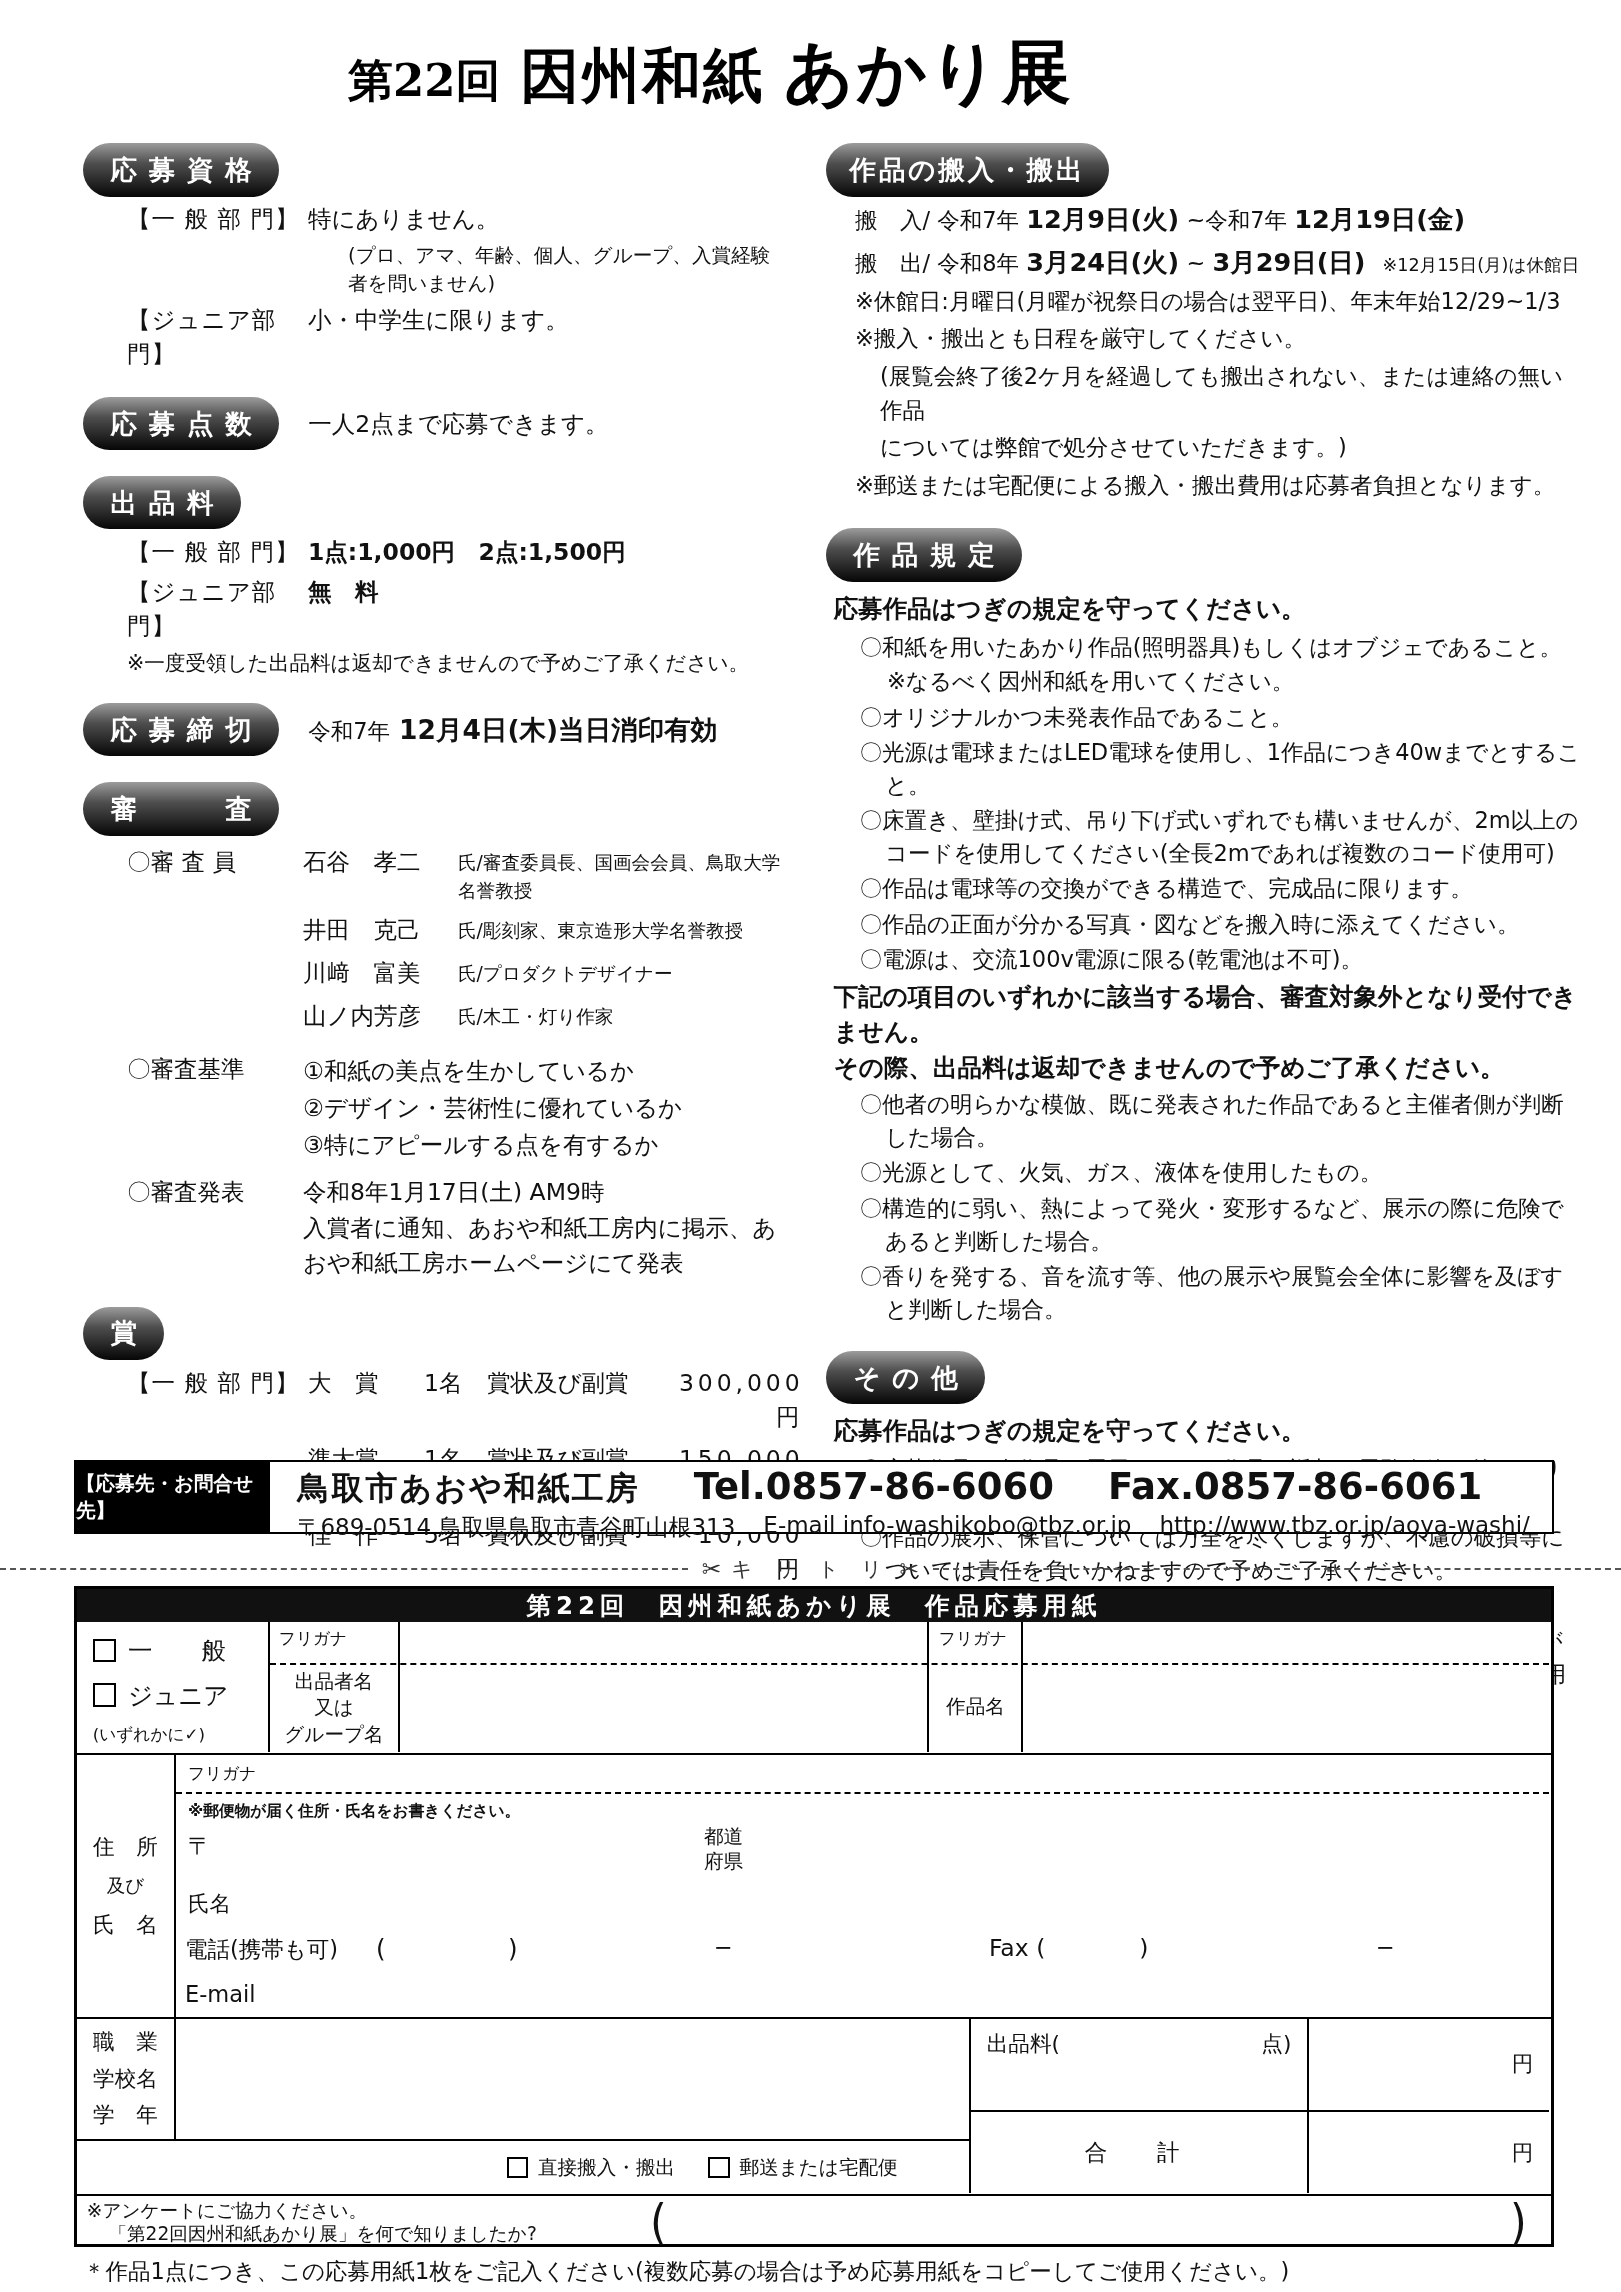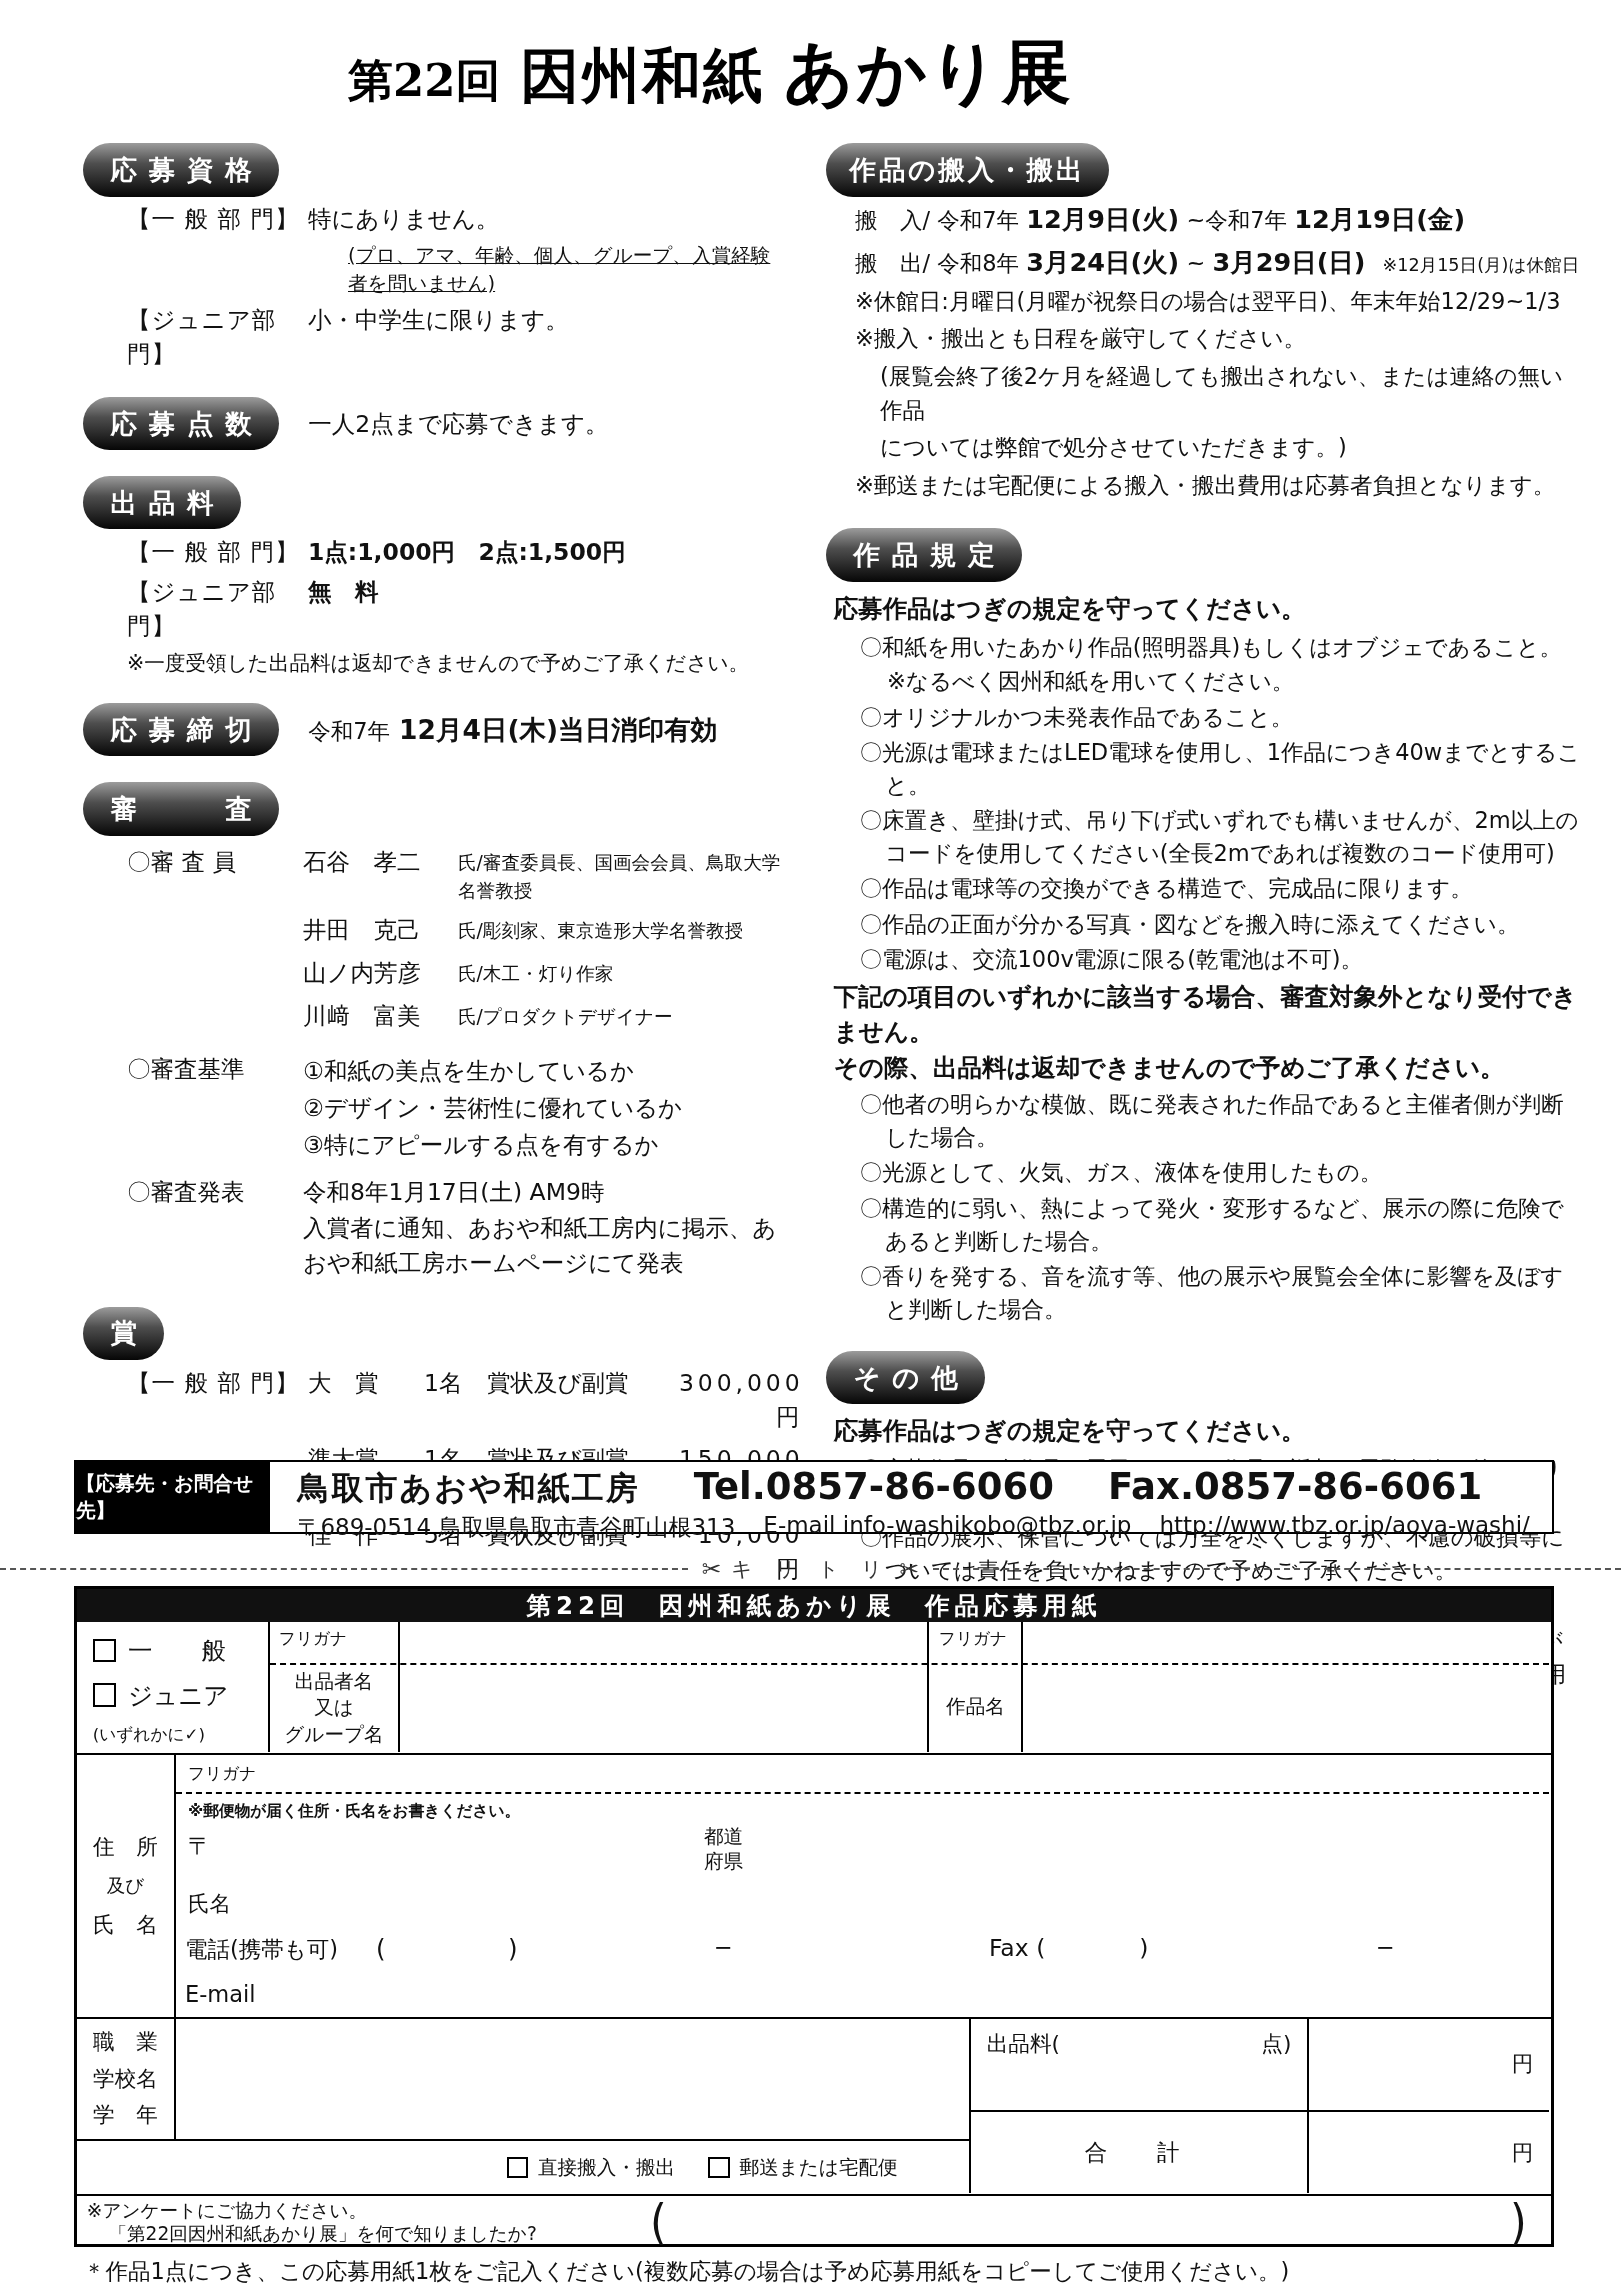--- a/index.html
+++ b/index.html
@@ -26,21 +26,21 @@
         color:#fff;font-weight:bold;font-size:26.5px;letter-spacing:11.8px;
         padding:8.8px 15.7px 8.8px 27.4px;border-radius:33px;}
   .pill.tight{letter-spacing:2.9px;padding:8.8px 23.5px;}
   .sec{margin-bottom:25.5px;}
   .sec-inline{display:flex;align-items:center;gap:29px;margin-bottom:25.5px;}
   .sec-inline .inline-text{font-size:23.5px;}
 
   .lrow{display:flex;margin:5.9px 0 5.9px 44px;font-size:23.5px;line-height:1.45;}
   .lbl{flex:none;width:181px;letter-spacing:1px;}
   .txt{flex:1;}
-  .note-ind{margin-left:265px;font-size:19.6px;line-height:1.4;text-decoration:underline;}
+  .note-ind{margin-left:265px;font-size:19.6px;line-height:1.4;}
   .fee-note{margin-left:44px;font-size:20.6px;margin-top:3.9px;}
   .bold{font-weight:bold;}
   .dl-era{font-size:22.5px;}
   .dl-date{font-size:26.5px;font-weight:bold;margin-left:3.9px;}
 
   .jrow{display:flex;margin:9.8px 0 9.8px 44px;font-size:23.5px;line-height:1.5;}
   .jlbl{flex:none;width:176px;}
   .jname{flex:none;width:155px;font-size:23.5px;}
   .jtitle{font-size:18.6px;padding-top:3.9px;}
   .jblock{flex:1;}
@@ -213,26 +213,26 @@
         <div class="jblock">
           <div class="jline">
             <span class="jname">石谷　孝二</span>
             <span class="jtitle">氏/審査委員長、国画会会員、鳥取大学名誉教授</span>
           </div>
           <div class="jline">
             <span class="jname">井田　克己</span>
             <span class="jtitle">氏/彫刻家、東京造形大学名誉教授</span>
           </div>
           <div class="jline">
+            <span class="jname">川﨑　富美</span>
+            <span class="jtitle">氏/プロダクトデザイナー</span>
+          </div>
+          <div class="jline">
             <span class="jname">山ノ内芳彦</span>
             <span class="jtitle">氏/木工・灯り作家</span>
-          </div>
-          <div class="jline">
-            <span class="jname">川﨑　富美</span>
-            <span class="jtitle">氏/プロダクトデザイナー</span>
           </div>
         </div>
       </div>
       <div class="jrow">
         <span class="jlbl">〇審査基準</span>
         <div class="jblock">
           <div class="crit">①和紙の美点を生かしているか</div>
           <div class="crit">②デザイン・芸術性に優れているか</div>
           <div class="crit">③特にアピールする点を有するか</div>
         </div>

